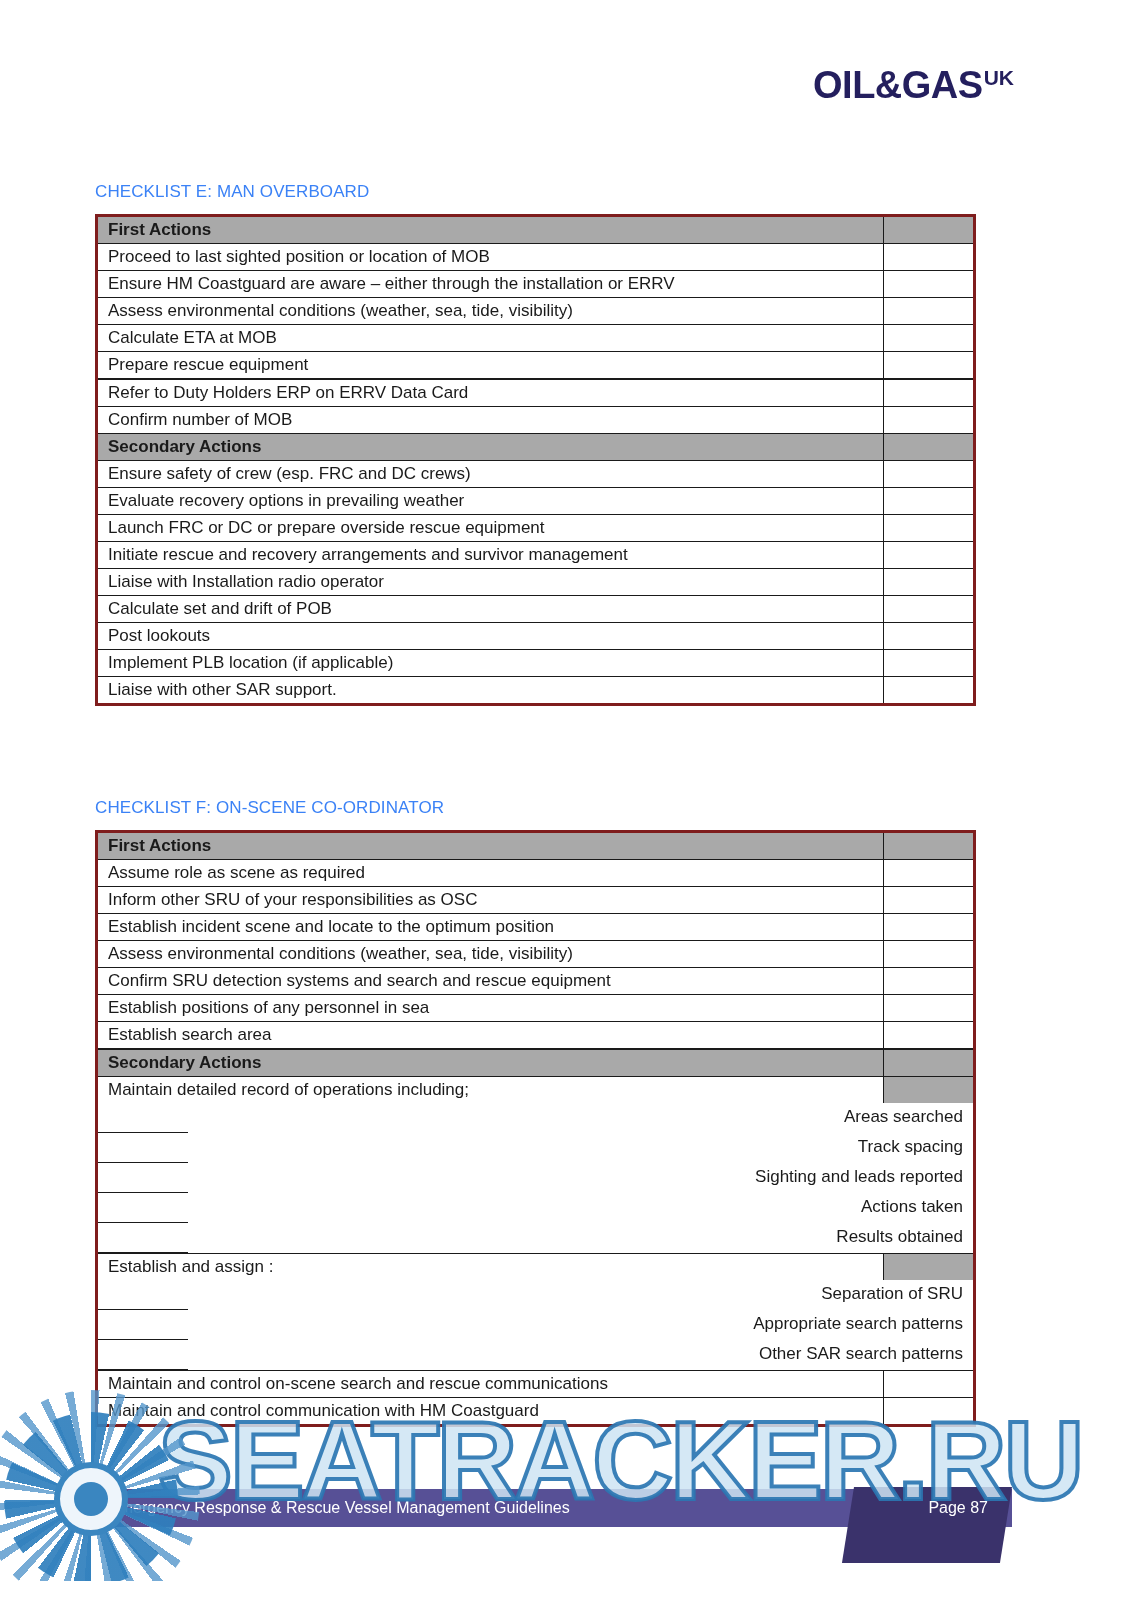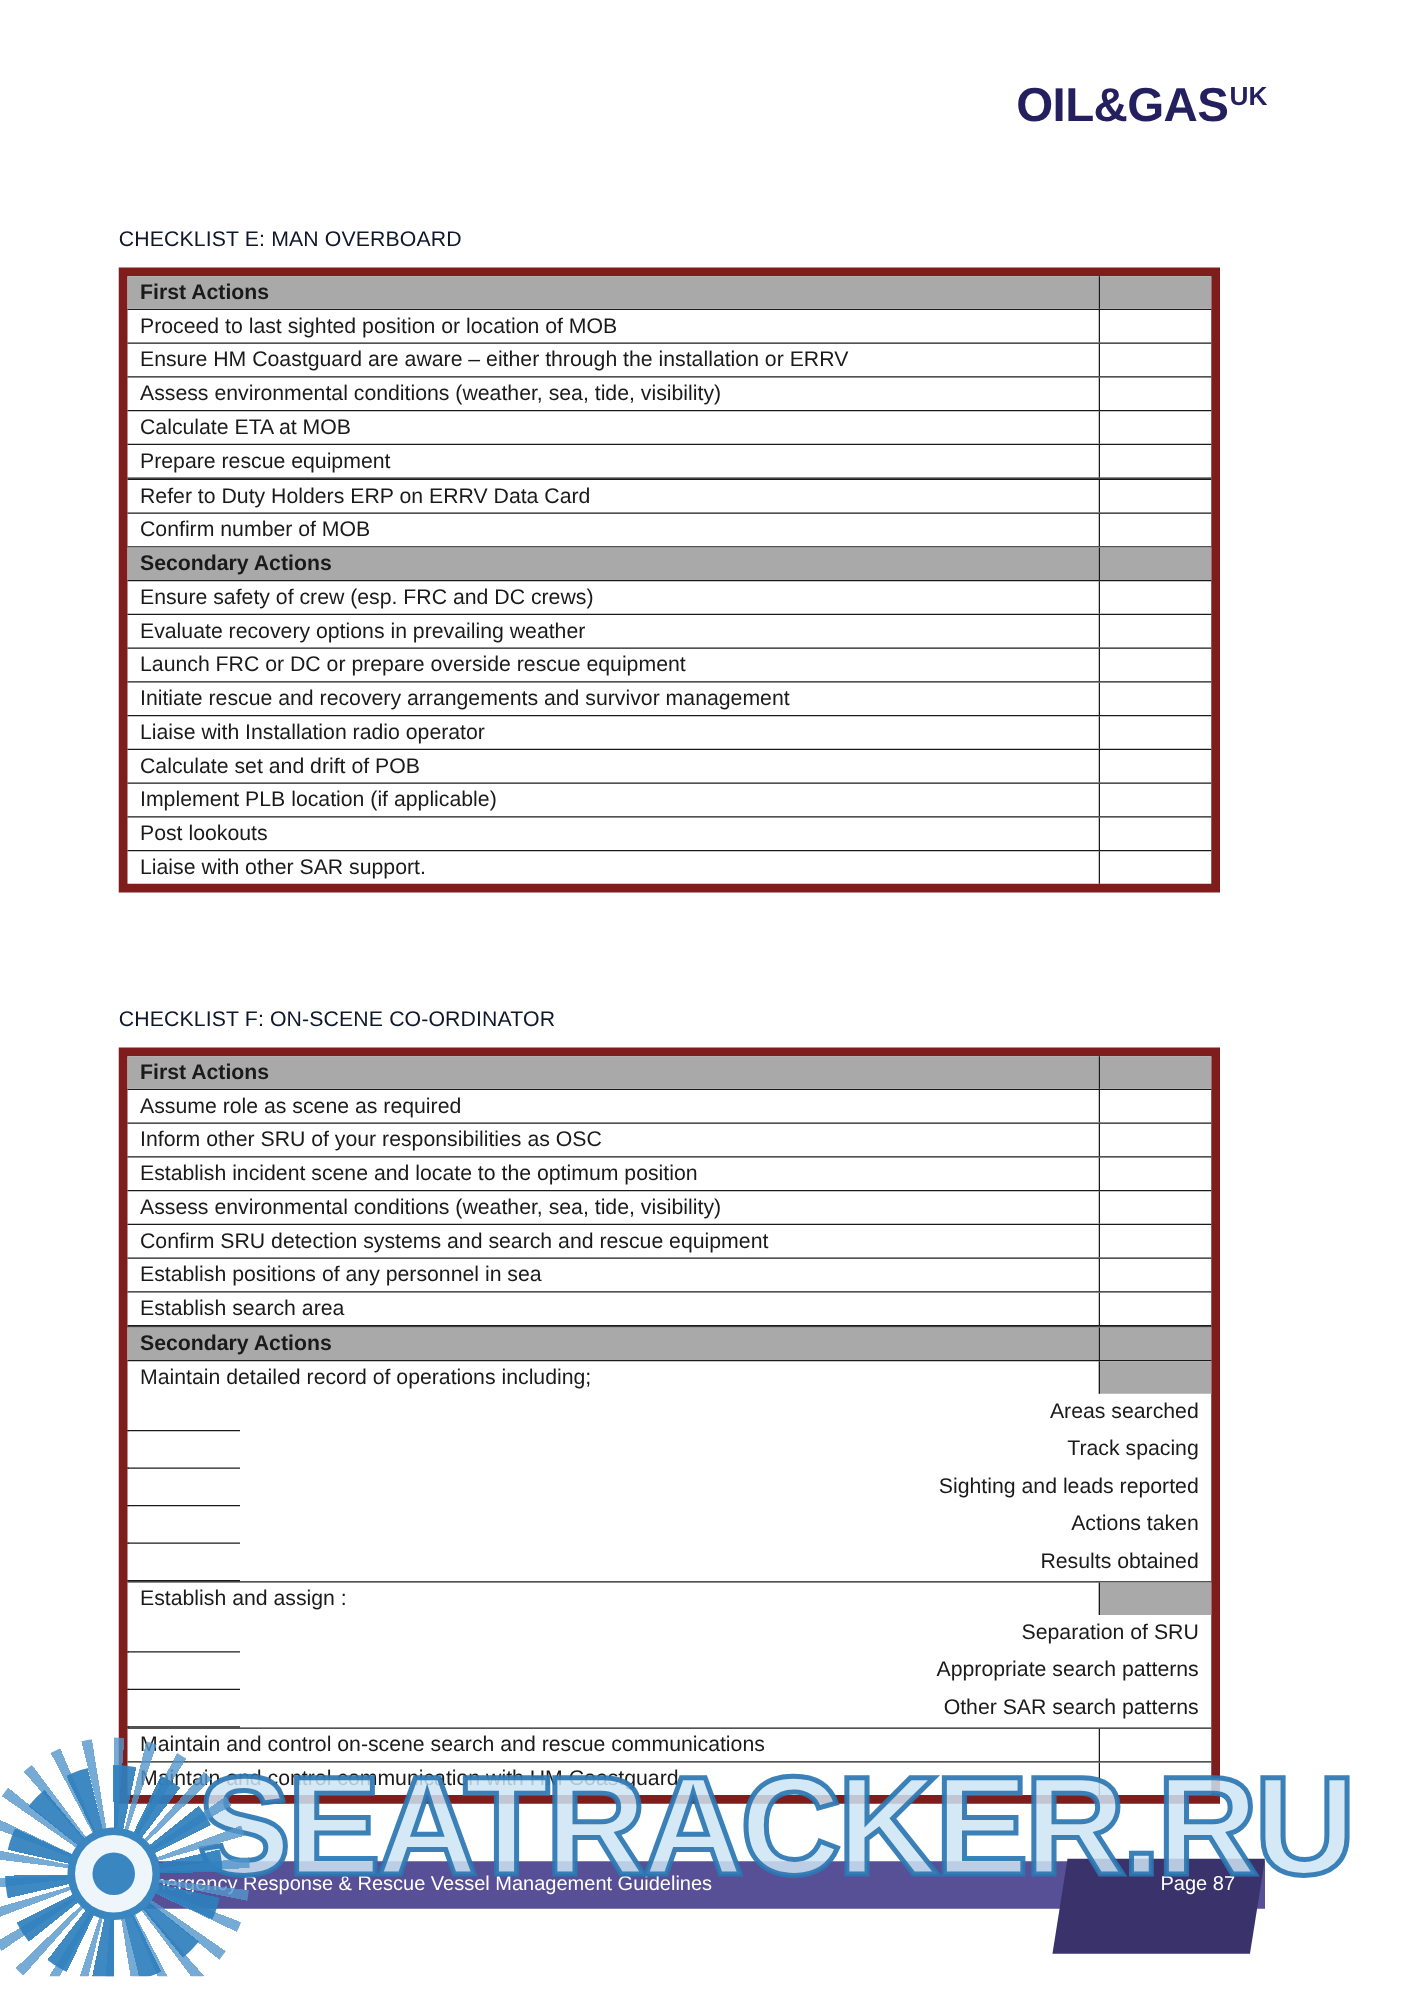--- a/index.html
+++ b/index.html
@@ -13,24 +13,24 @@
   .page { position: relative; width: 1134px; height: 1581px; overflow: hidden; background: #fff; }
 
   
   .logo { position: absolute; top: 64px; right: 120px; color: #241f5e; white-space: nowrap; }
   .logo-main { font-size: 38px; font-weight: 700; letter-spacing: -0.5px; }
   .logo-amp { font-weight: 700; }
   .logo-sup { font-size: 21px; font-weight: 700; position: relative; top: -13px; margin-left: 1px; }
 
   
   .content { position: absolute; left: 95px; top: 182px; width: 881px; }
-  .checklist-title { font-size: 17px; font-weight: 400; margin: 0 0 12px 0; color: #0f172a; letter-spacing: 0.1px; }
+  .checklist-title { font-size: 17px; font-weight: 400; margin: 0 0 12px 0; color: #3b82f6; letter-spacing: 0.1px; }
   .checklist + .checklist { margin-top: 92px; }
 
-  .ctable { border: 7px solid #7f1d1d; width: 100%; }
+  .ctable { border: 3px solid #7f1d1d; width: 100%; }
   .row { display: flex; border-top: 1px solid #1a1a1a; align-items: stretch; }
   .ctable .row:first-child { border-top: none; }
   .row .cell.main { flex: 1; min-height: 26px; padding: 1px 10px 2px 10px; font-size: 17px; display: flex; align-items: center; }
   .row .cell.box { width: 90px; border-left: 1px solid #1a1a1a; flex: none; }
   .row.header .cell { background: #a9a9a9; }
   .row.header .cell.main { font-weight: 700; }
   .row.group .cell.box { background: #a9a9a9; }
   .row.sub { border-top: none; flex-direction: column; }
   .row.sub .cell.main { justify-content: flex-end; text-align: right; min-height: 29px; }
   .row.sub .cell.box { border-top: 1px solid #1a1a1a; }
@@ -126,25 +126,25 @@
           </div>
           <div class="row item">
             <div class="cell main">Liaise with Installation radio operator</div>
             <div class="cell box"></div>
           </div>
           <div class="row item">
             <div class="cell main">Calculate set and drift of POB</div>
             <div class="cell box"></div>
           </div>
           <div class="row item">
+            <div class="cell main">Post lookouts</div>
+            <div class="cell box"></div>
+          </div>
+          <div class="row item">
             <div class="cell main">Implement PLB location (if applicable)</div>
-            <div class="cell box"></div>
-          </div>
-          <div class="row item">
-            <div class="cell main">Post lookouts</div>
             <div class="cell box"></div>
           </div>
           <div class="row item">
             <div class="cell main">Liaise with other SAR support.</div>
             <div class="cell box"></div>
           </div>
         </div>
       </section>
       <section class="checklist">
         <h2 class="checklist-title">CHECKLIST F: ON-SCENE CO-ORDINATOR</h2>

